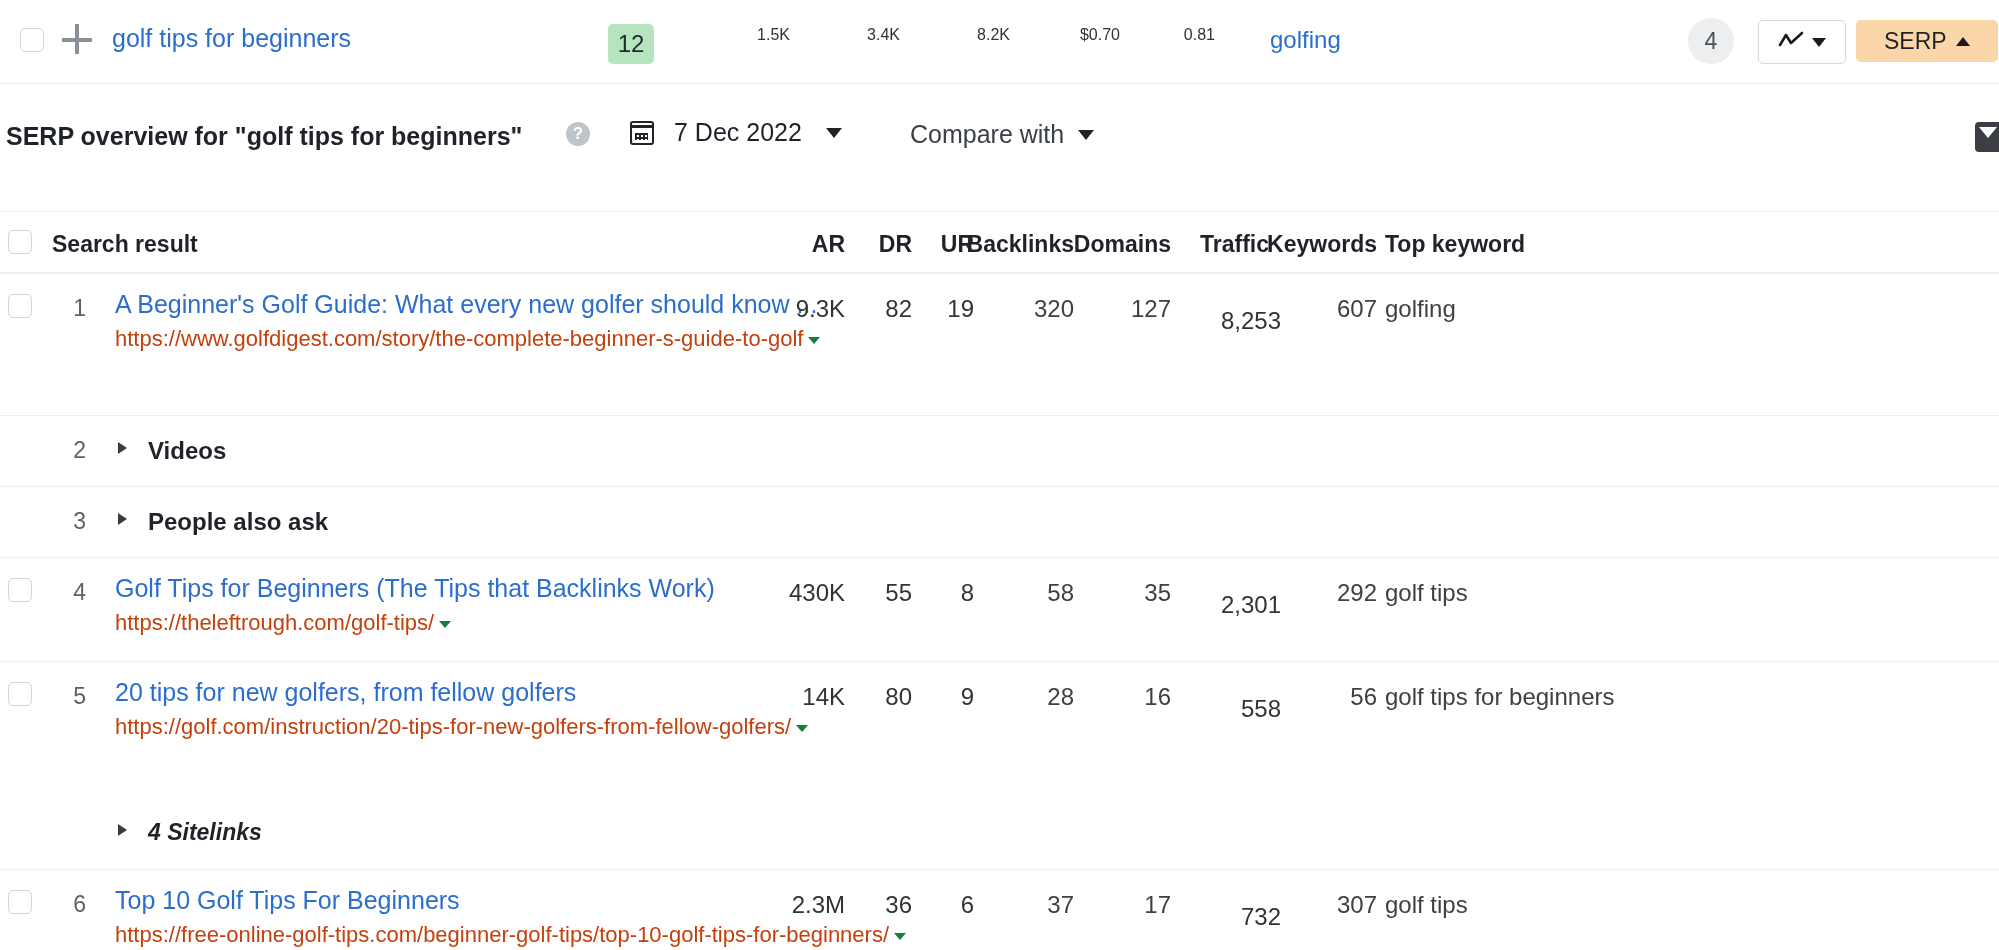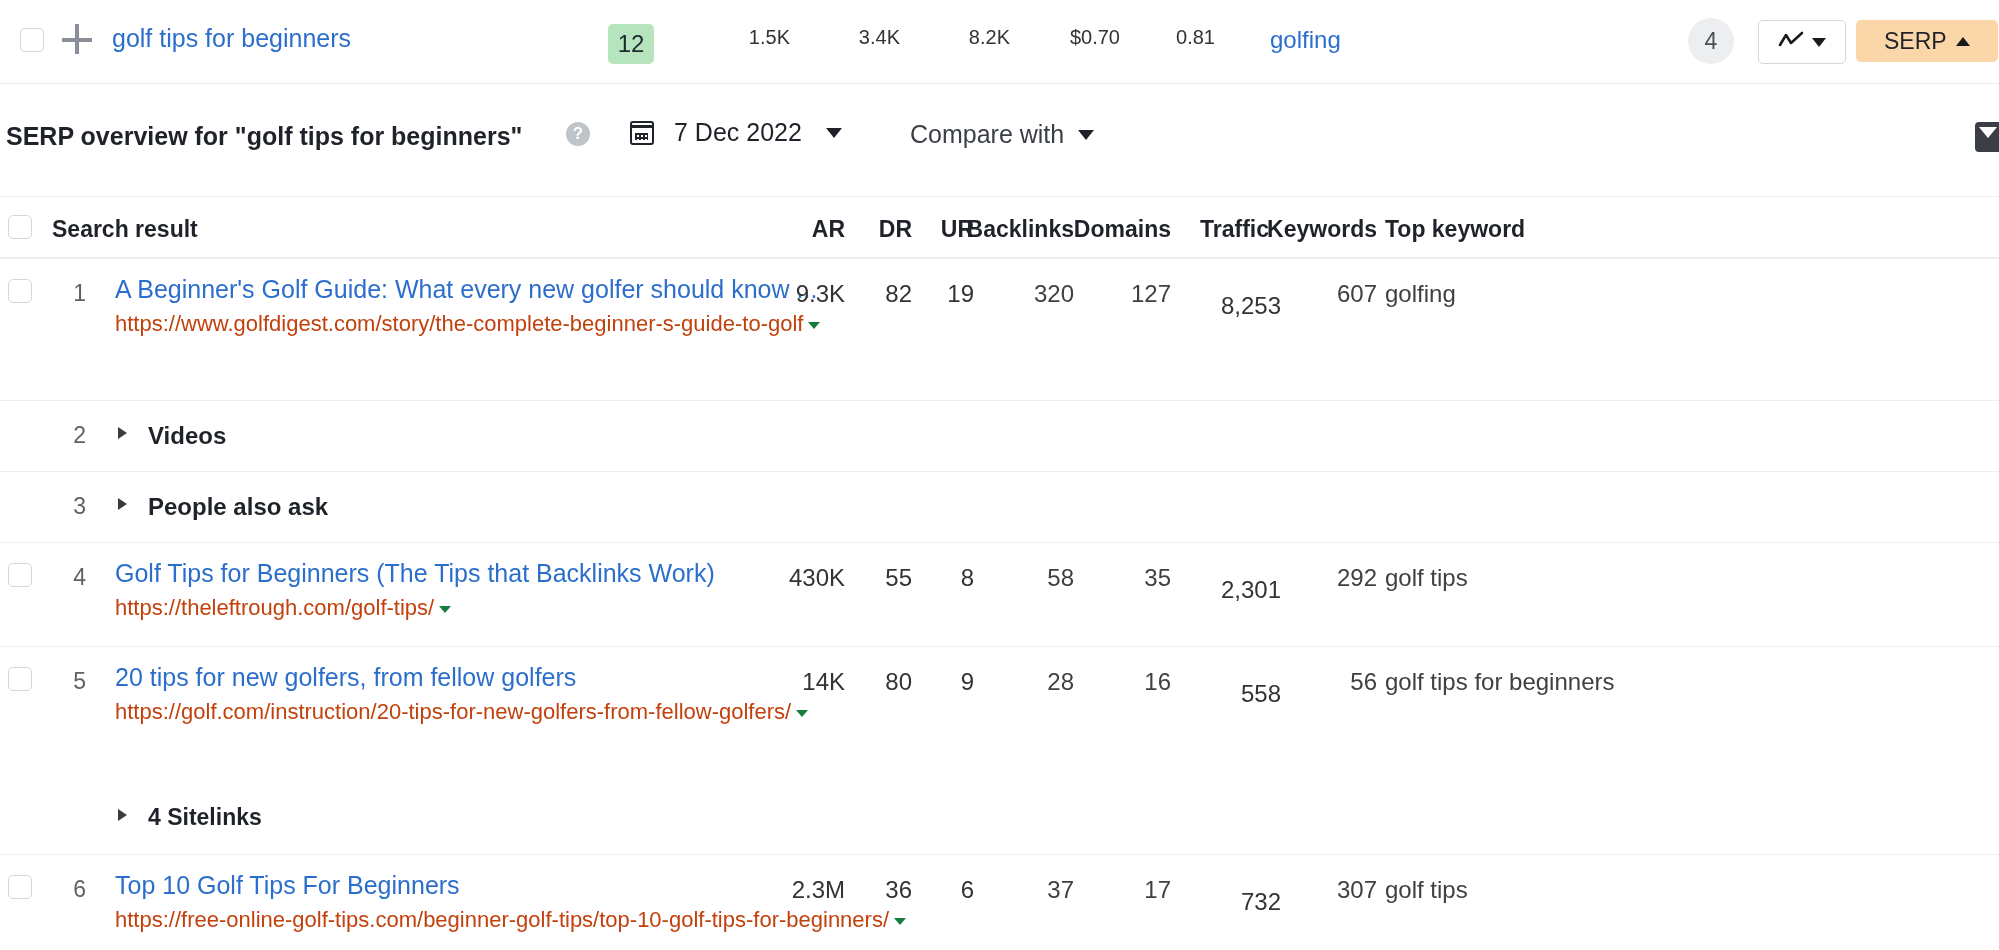--- a/index.html
+++ b/index.html
@@ -74,21 +74,21 @@
   #kb-kd {
     position: absolute; left: 608px; top: 24px;
     min-width: 46px; height: 40px;
     background: #b6e4bd; color: #1f2a30;
     border-radius: 5px;
     display: flex; align-items: center; justify-content: center;
     font-size: 24px; padding: 0 8px; box-sizing: border-box;
   }
   .kb-metric {
     position: absolute; top: 26px;
-    font-size: 20px; color: #333; text-align: right; white-space: nowrap;
+    font-size: 16px; color: #333; text-align: right; white-space: nowrap;
   }
   #kb-m0 { left: 700px; width: 90px; }
   #kb-m1 { left: 810px; width: 90px; }
   #kb-m2 { left: 920px; width: 90px; }
   #kb-m3 { left: 1020px; width: 100px; }
   #kb-m4 { left: 1135px; width: 80px; }
   #kb-topkw {
     position: absolute; left: 1270px; top: 26px;
     font-size: 24px; color: #2c6ecb; white-space: nowrap;
   }
@@ -205,21 +205,21 @@
     position: absolute;
     left: 0; top: 196px;
     width: 1999px;
   }
   .trow {
     position: relative;
     width: 1999px;
     border-top: 1px solid #eceef0;
     box-sizing: border-box;
   }
-  #thead-row { border-top: 1px solid #eceef0; border-bottom: 1px solid #eceef0; height: 62px; }
+  #thead-row { border-top: 1px solid #eceef0; border-bottom: 1px solid #eceef0; height: 62px; margin-top: 15px; }
   .th-check { position: absolute; left: 8px; top: 18px; }
   .th-label {
     position: absolute; top: 19px;
     font-size: 23px; font-weight: bold; color: #1f2329;
     white-space: nowrap;
   }
   .cell {
     position: absolute;
     font-size: 24px;
     white-space: nowrap;
@@ -247,21 +247,21 @@
     line-height: 1.38;
     word-break: break-all;
   }
   .feature-row { height: 71px; }
   .feature-label {
     position: absolute; left: 148px; top: 21px;
     font-size: 24px; font-weight: bold; color: #1f2329;
     white-space: nowrap;
   }
   .feature-tri { position: absolute; left: 118px; top: 26px; }
-  .sitelinks-row { height: 68px; border-top: none; }
+  .sitelinks-row { height: 68px; border-top: none; font-style: italic; }
   .sitelinks-label {
     position: absolute; left: 148px; top: 18px;
     font-size: 23px; font-weight: bold; color: #1f2329;
   }
   .sitelinks-tri { position: absolute; left: 118px; top: 23px; }
 
   
   .c-ar       { right: 1154px; top: 21px; }
   .c-dr       { right: 1087px; top: 21px; }
   .c-ur       { right: 1025px; top: 21px; }

